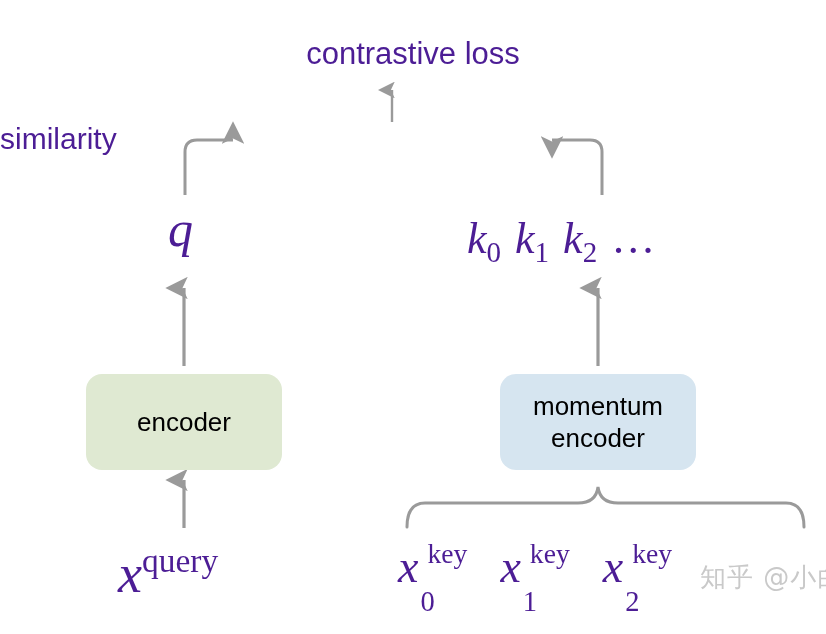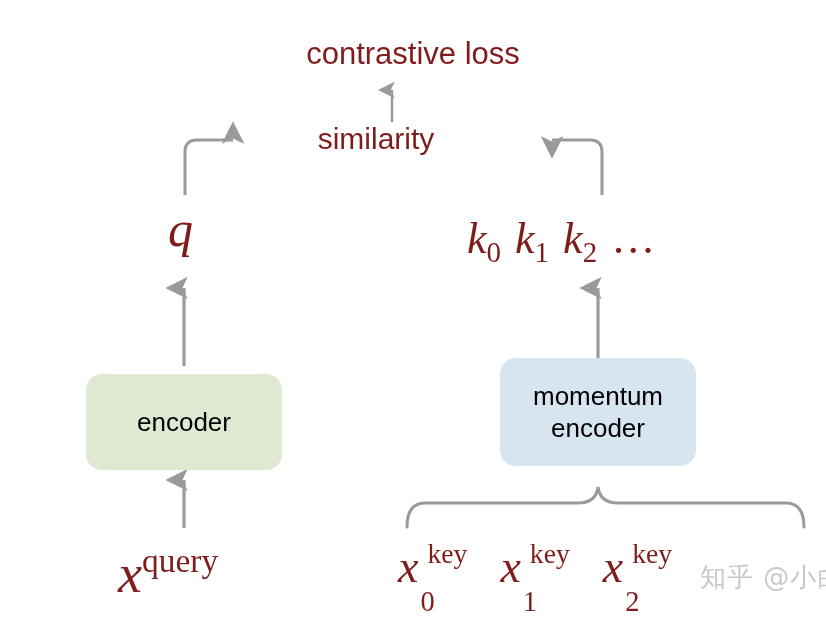--- a/index.html
+++ b/index.html
@@ -17,21 +17,21 @@
   }
   #diagram-svg {
     position: absolute;
     left: 0;
     top: 0;
     width: 826px;
     height: 634px;
   }
   .lbl {
     position: absolute;
-    color: #7f1d1d;
+    color: #4c1d95;
     white-space: nowrap;
     line-height: 1.05;
   }
   .sans {
     font-family: "Liberation Sans", sans-serif;
   }
   .serif-it {
     font-family: "Liberation Serif", "DejaVu Serif", serif;
     font-style: italic;
   }
@@ -41,21 +41,21 @@
   }
 
   
   #contrastive-loss-label {
     left: 0; top: 38px; width: 826px;
     text-align: center;
     font-size: 31px;
   }
   #similarity-label {
     left: 0; top: 123px; width: 752px;
-    text-align: center;
+    text-align: left;
     font-size: 30px;
   }
   #queue-label {
     left: 446px; top: 298px;
     font-size: 29px;
   }
 
   
   #q-symbol {
     left: 168px; top: 203px;
@@ -129,22 +129,22 @@
     text-align: center;
     color: #000;
     font-size: 26px;
     line-height: 1.24;
   }
   #encoder-box {
     left: 86px; top: 374px;
     width: 196px; height: 96px;
   }
   #momentum-encoder-box {
-    left: 500px; top: 358px;
-    width: 196px; height: 108px;
+    left: 500px; top: 374px;
+    width: 196px; height: 96px;
   }
 
   
   #watermark {
     position: absolute;
     left: 700px; top: 560px;
     font-size: 26px;
     color: #c9c9c9;
     font-family: "DejaVu Sans", sans-serif;
     white-space: nowrap;

